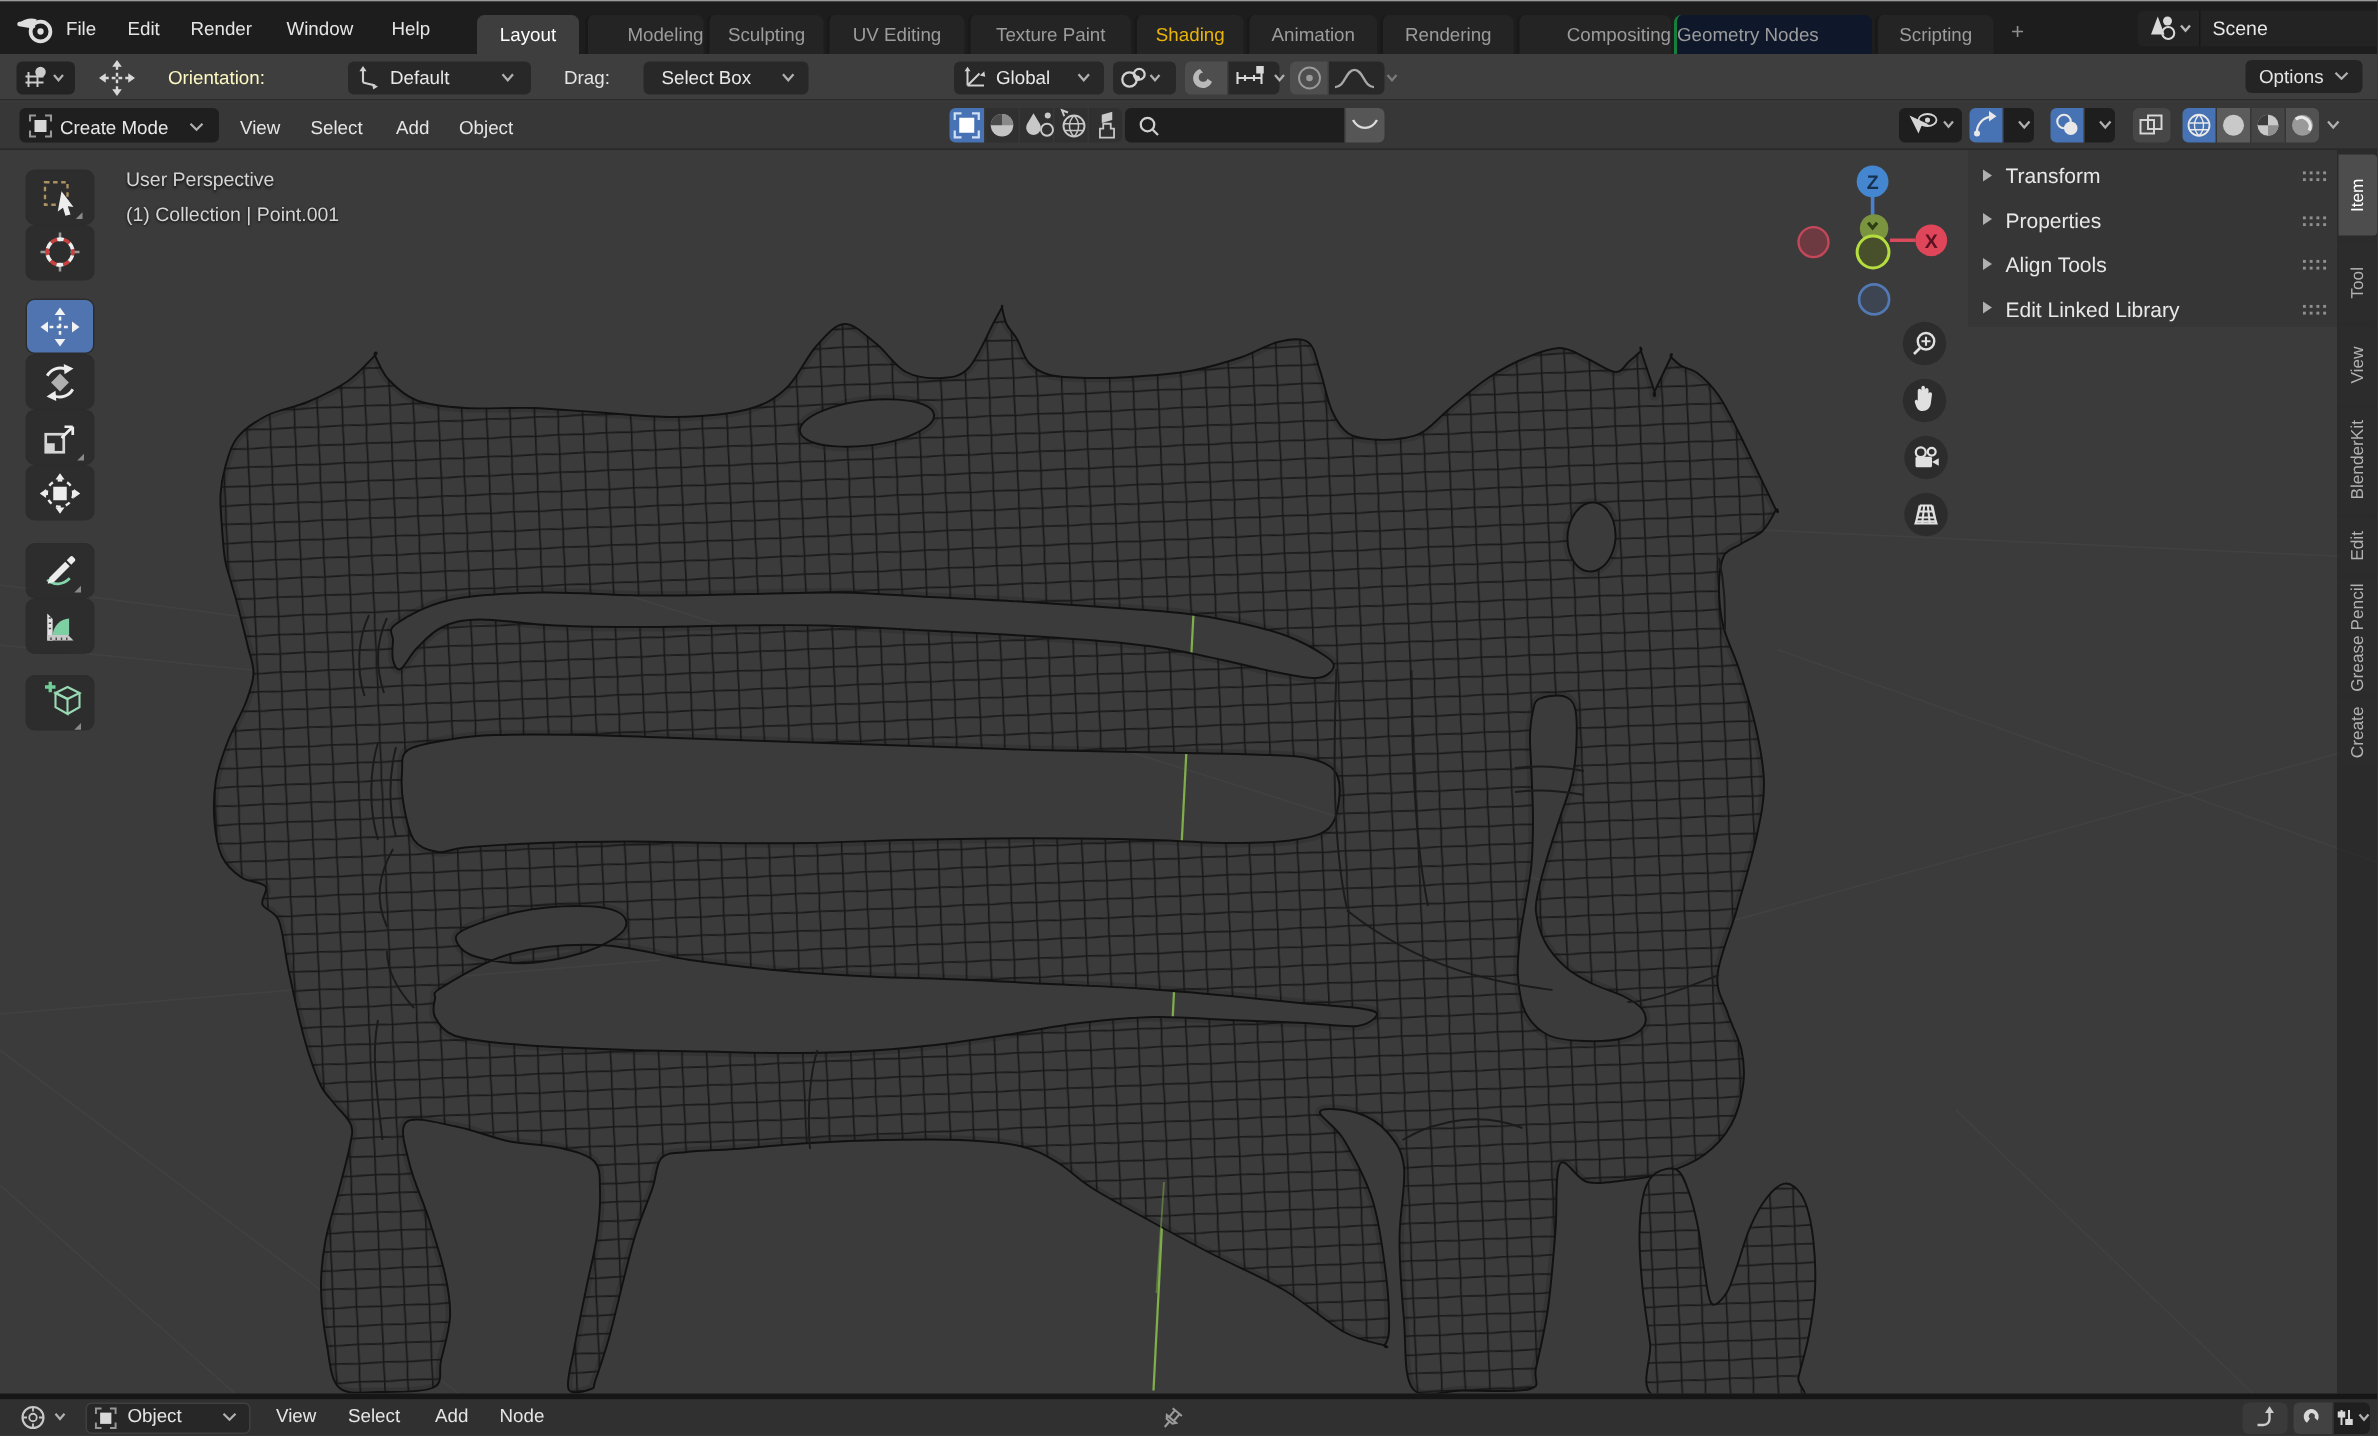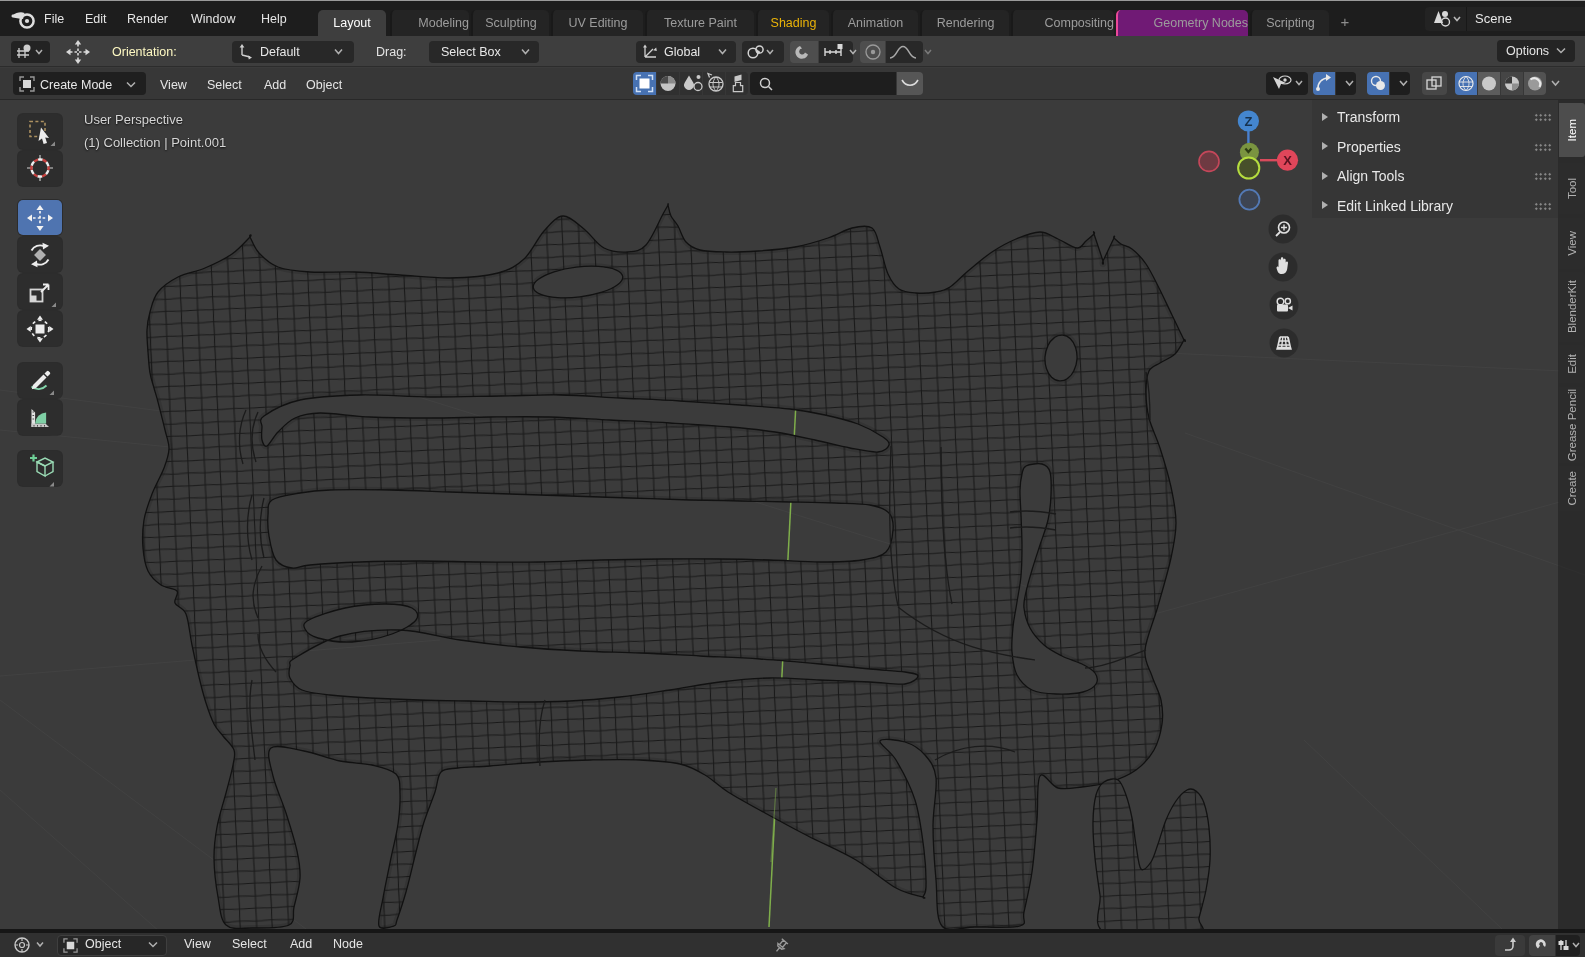--- a/index.html
+++ b/index.html
@@ -22,21 +22,21 @@
 </div>
 <div class="abs" style="left:318px;top:10px;width:68px;height:26px;background:#3e3e3e;border-radius:5px 5px 0 0;color:#ffffff;font-size:12.5px;text-align:center;line-height:26px">Layout</div>
 <div class="abs" style="left:390px;top:10px;width:79px;height:26px;background:#242424;border-radius:5px 5px 0 0;color:#9c9c9c;font-size:12.5px;text-align:right;line-height:26px;border-left:2px solid #191919">Modeling</div>
 <div class="abs" style="left:471px;top:10px;width:78px;height:26px;background:#242424;border-radius:5px 5px 0 0;color:#9c9c9c;font-size:12.5px;text-align:center;line-height:26px;border-left:2px solid #191919">Sculpting</div>
 <div class="abs" style="left:551px;top:10px;width:92px;height:26px;background:#242424;border-radius:5px 5px 0 0;color:#9c9c9c;font-size:12.5px;text-align:center;line-height:26px;border-left:2px solid #191919">UV Editing</div>
 <div class="abs" style="left:645px;top:10px;width:109px;height:26px;background:#242424;border-radius:5px 5px 0 0;color:#9c9c9c;font-size:12.5px;text-align:center;line-height:26px;border-left:2px solid #191919">Texture Paint</div>
 <div class="abs" style="left:756px;top:10px;width:73px;height:26px;background:#242424;border-radius:5px 5px 0 0;color:#eab308;font-size:12.5px;text-align:center;line-height:26px;border-left:2px solid #191919">Shading</div>
 <div class="abs" style="left:831px;top:10px;width:87px;height:26px;background:#242424;border-radius:5px 5px 0 0;color:#9c9c9c;font-size:12.5px;text-align:center;line-height:26px;border-left:2px solid #191919">Animation</div>
 <div class="abs" style="left:920px;top:10px;width:89px;height:26px;background:#242424;border-radius:5px 5px 0 0;color:#9c9c9c;font-size:12.5px;text-align:center;line-height:26px;border-left:2px solid #191919">Rendering</div>
 <div class="abs" style="left:1011px;top:10px;width:103px;height:26px;background:#242424;border-radius:5px 5px 0 0;color:#9c9c9c;font-size:12.5px;text-align:right;line-height:26px;border-left:2px solid #191919">Compositing</div>
-<div class="abs" style="left:1116px;top:10px;width:132px;height:26px;background:#701a75;border-radius:5px 5px 0 0;color:#9c9c9c;font-size:12.5px;text-align:right;line-height:26px;border-left:2px solid #ec4899">Geometry Nodes</div>
+<div class="abs" style="left:1116px;top:10px;width:132px;height:26px;background:#0f172a;border-radius:5px 5px 0 0;color:#9c9c9c;font-size:12.5px;text-align:left;line-height:26px;border-left:2px solid #15803d">Geometry Nodes</div>
 <div class="abs" style="left:1250px;top:10px;width:79px;height:26px;background:#242424;border-radius:5px 5px 0 0;color:#9c9c9c;font-size:12.5px;text-align:center;line-height:26px;border-left:2px solid #191919">Scripting</div>
 <div class="abs" style="left:1332px;top:10px;width:26px;height:24px;color:#8e8e8e;font-size:15px;text-align:center;line-height:23px">+</div>
 <div class="abs" style="left:1425px;top:7px;width:160px;height:24px;background:#232323;border-radius:4px 0 0 4px"></div>
 <div class="abs" style="left:1466px;top:7px;width:1px;height:24px;background:#181818"></div>
 <svg class="abs" style="left:1432px;top:9px" width="32" height="20" viewBox="0 0 32 20">
  <path d="M6.5,2 L11,14 H2 Z" fill="#d8d8d8"></path>
  <circle cx="13" cy="5" r="3" fill="#d8d8d8"></circle>
  <circle cx="13.5" cy="13" r="4" fill="none" stroke="#d8d8d8" stroke-width="1.4"></circle>
  <polyline points="22,8 25,11.5 28,8" stroke="#b8b8b8" stroke-width="1.6" fill="none"></polyline>
 </svg>

